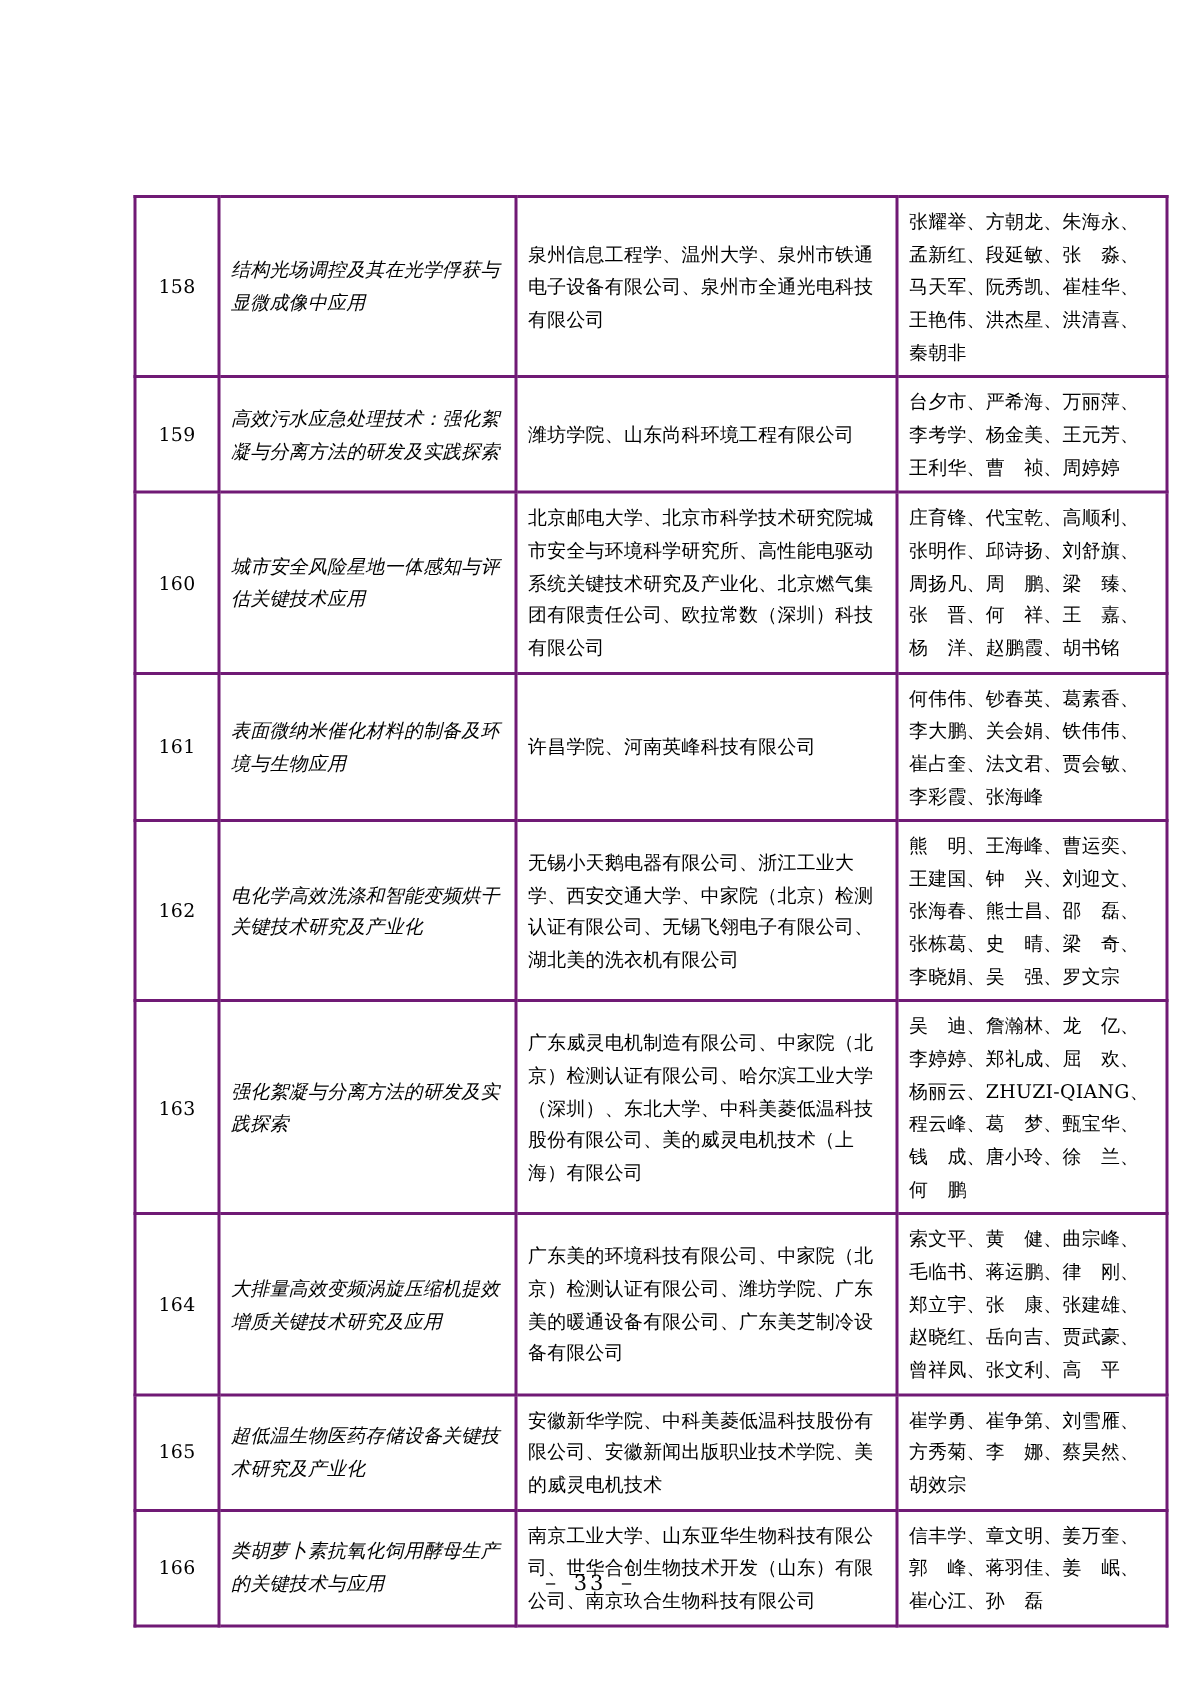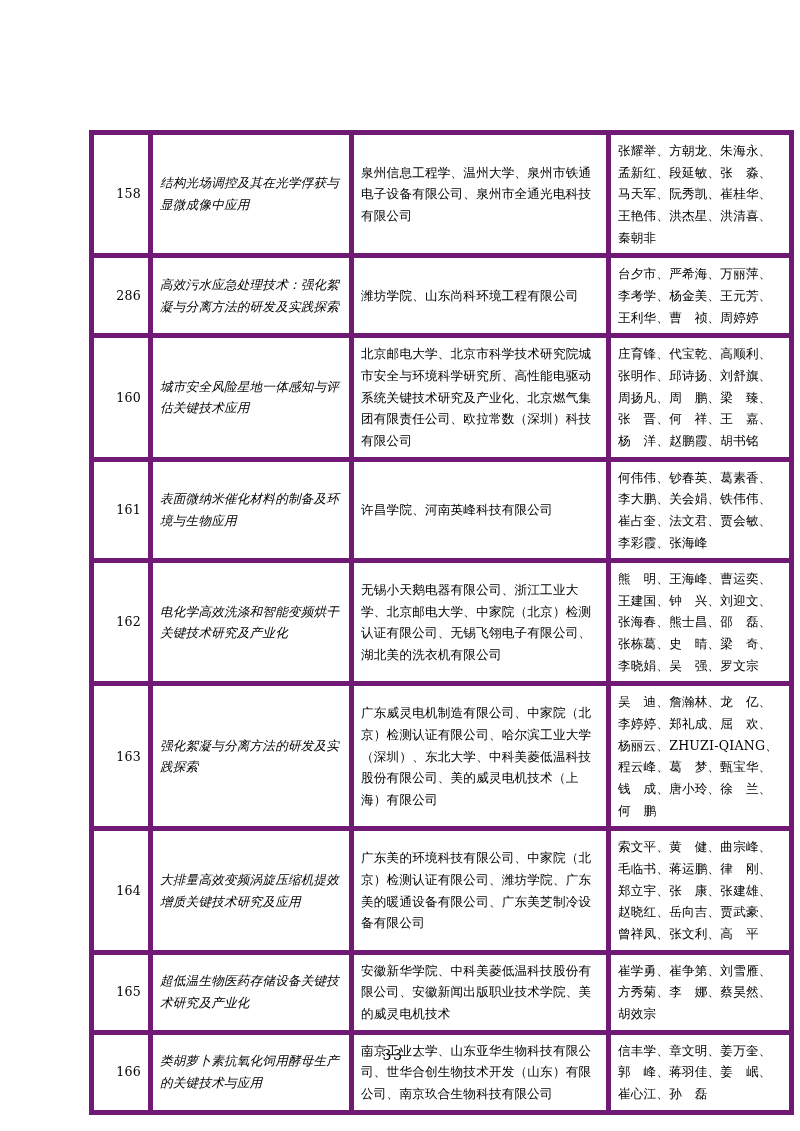--- a/index.html
+++ b/index.html
@@ -29,32 +29,32 @@
     left: 89px;
     top: 130px;
     width: 624px;
   }
   table.award-table {
     border-collapse: collapse;
     width: 624px;
     table-layout: fixed;
   }
   table.award-table td {
-    border: 5px solid #701a75;
+    border: 2px solid #701a75;
     vertical-align: middle;
     padding: 5px 7px;
     font-size: 12.6px;
     line-height: 1.72;
     font-family: "DejaVu Serif", "Liberation Serif", serif;
     letter-spacing: 0.2px;
     word-break: break-all;
   }
   td.col-no {
     width: 40px;
-    text-align: right;
+    text-align: center;
     padding: 5px 2px;
     font-size: 13px;
     letter-spacing: 0;
   }
   td.col-title {
     width: 182px;
     text-align: left;
     font-style: italic;
   }
   td.col-org {
@@ -101,21 +101,21 @@
             </td>
           <td class="col-org">
               <span class="org-inner">泉州信息工程学、温州大学、泉州市铁通电子设备有限公司、泉州市全通光电科技有限公司</span>
             </td>
           <td class="col-names">
               <span class="names-inner">张耀举、方朝龙、朱海永、孟新红、段延敏、张　淼、马天军、阮秀凯、崔桂华、王艳伟、洪杰星、洪清喜、秦朝非</span>
             </td>
         </tr>
 
         <tr>
-          <td class="col-no"><span class="num">286</span></td>
+          <td class="col-no"><span class="num">159</span></td>
           <td class="col-title">
               <span class="title-inner">高效污水应急处理技术：强化絮凝与分离方法的研发及实践探索</span>
             </td>
           <td class="col-org">
               <span class="org-inner">潍坊学院、山东尚科环境工程有限公司</span>
             </td>
           <td class="col-names">
               <span class="names-inner">台夕市、严希海、万丽萍、李考学、杨金美、王元芳、王利华、曹　祯、周婷婷</span>
             </td>
         </tr>
@@ -145,21 +145,21 @@
               <span class="names-inner">何伟伟、钞春英、葛素香、李大鹏、关会娟、铁伟伟、崔占奎、法文君、贾会敏、李彩霞、张海峰</span>
             </td>
         </tr>
 
         <tr>
           <td class="col-no"><span class="num">162</span></td>
           <td class="col-title">
               <span class="title-inner">电化学高效洗涤和智能变频烘干关键技术研究及产业化</span>
             </td>
           <td class="col-org">
-              <span class="org-inner">无锡小天鹅电器有限公司、浙江工业大学、北京邮电大学、中家院（北京）检测认证有限公司、无锡飞翎电子有限公司、湖北美的洗衣机有限公司</span>
+              <span class="org-inner">无锡小天鹅电器有限公司、浙江工业大学、西安交通大学、中家院（北京）检测认证有限公司、无锡飞翎电子有限公司、湖北美的洗衣机有限公司</span>
             </td>
           <td class="col-names">
               <span class="names-inner">熊　明、王海峰、曹运奕、王建国、钟　兴、刘迎文、张海春、熊士昌、邵　磊、张栋葛、史　晴、梁　奇、李晓娟、吴　强、罗文宗</span>
             </td>
         </tr>
 
         <tr>
           <td class="col-no"><span class="num">163</span></td>
           <td class="col-title">
               <span class="title-inner">强化絮凝与分离方法的研发及实践探索</span>

